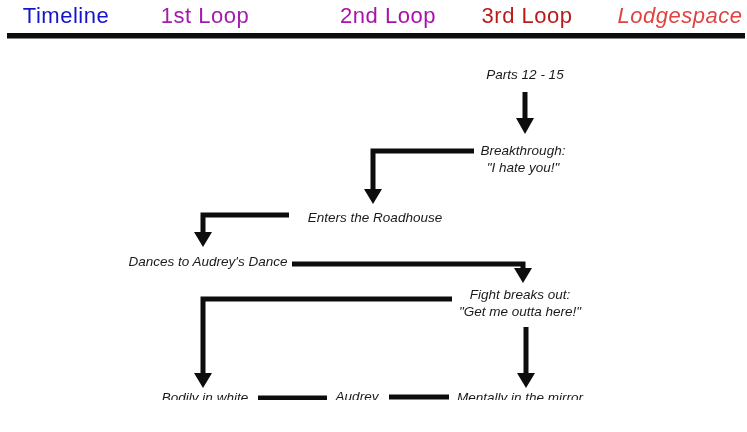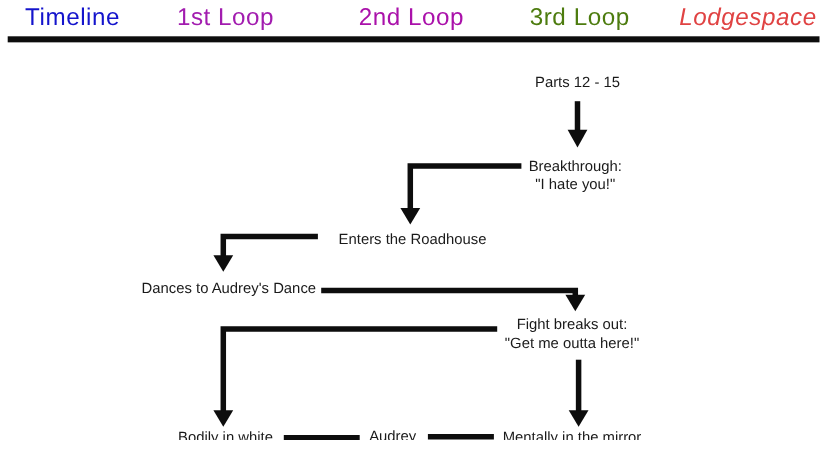--- a/index.html
+++ b/index.html
@@ -21,35 +21,35 @@
   }
   .node{
     position:absolute;
     transform:translateX(-50%);
     color:#1a1a1a;
     font-size:13.5px;
     line-height:17px;
     text-align:center;
     white-space:nowrap;
   }
-  .node span{display:block;}
+  .node span{display:block;font-style:italic;}
   #connector-layer{position:absolute;left:0;top:0;}
   .connector{stroke:#0d0d0d;stroke-width:5;fill:none;}
   .arrowhead{fill:#0d0d0d;stroke:none;}
   .rule{fill:#0d0d0d;}
 </style>
 </head>
 <body>
 
 <div id="stage">
 
   <div class="col-header" style="left: 66px; color: rgb(20, 20, 204);">Timeline</div>
   <div class="col-header" style="left: 205px; color: #a21caf;">1st Loop</div>
-  <div class="col-header" style="left: 374px; color: rgb(170, 17, 170);">2nd Loop</div>
-  <div class="col-header" style="left: 527px; color: #4d7c0f; text-align: center;">3rd Loop</div>
+  <div class="col-header" style="left: 388px; color: rgb(170, 17, 170);">2nd Loop</div>
+  <div class="col-header" style="left: 527px; color: #b91c1c; text-align: center;">3rd Loop</div>
   <div class="col-header" style="left: 680px; color: rgb(224, 67, 67); font-style: italic;">Lodgespace</div>
 
   <svg id="connector-layer" width="747" height="432" viewBox="0 0 747 432">
 
     <rect class="rule" x="7" y="33" width="738" height="5.5"></rect>
 
     <path class="connector" d="M525,92 L525,120"></path>
     <polygon class="arrowhead" points="516,118 534,118 525,134"></polygon>
 
     <path class="connector" d="M474,151 L373,151 L373,191"></path>

